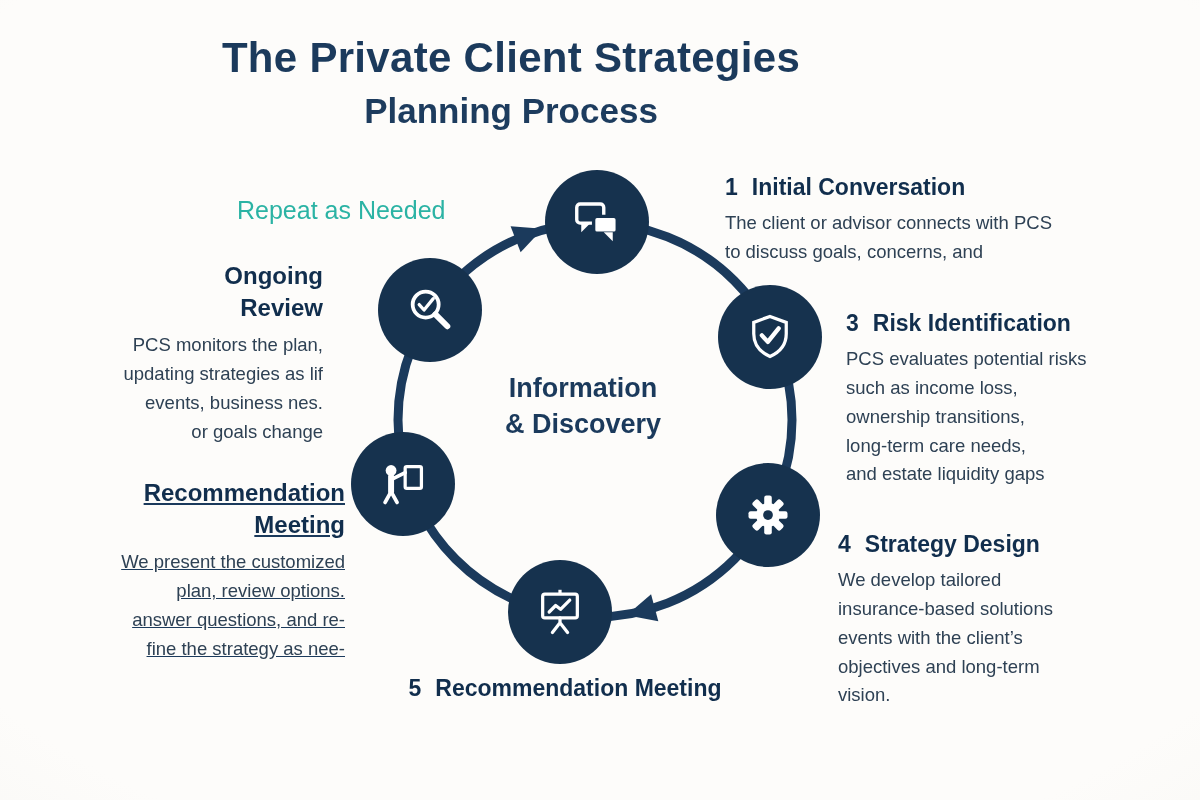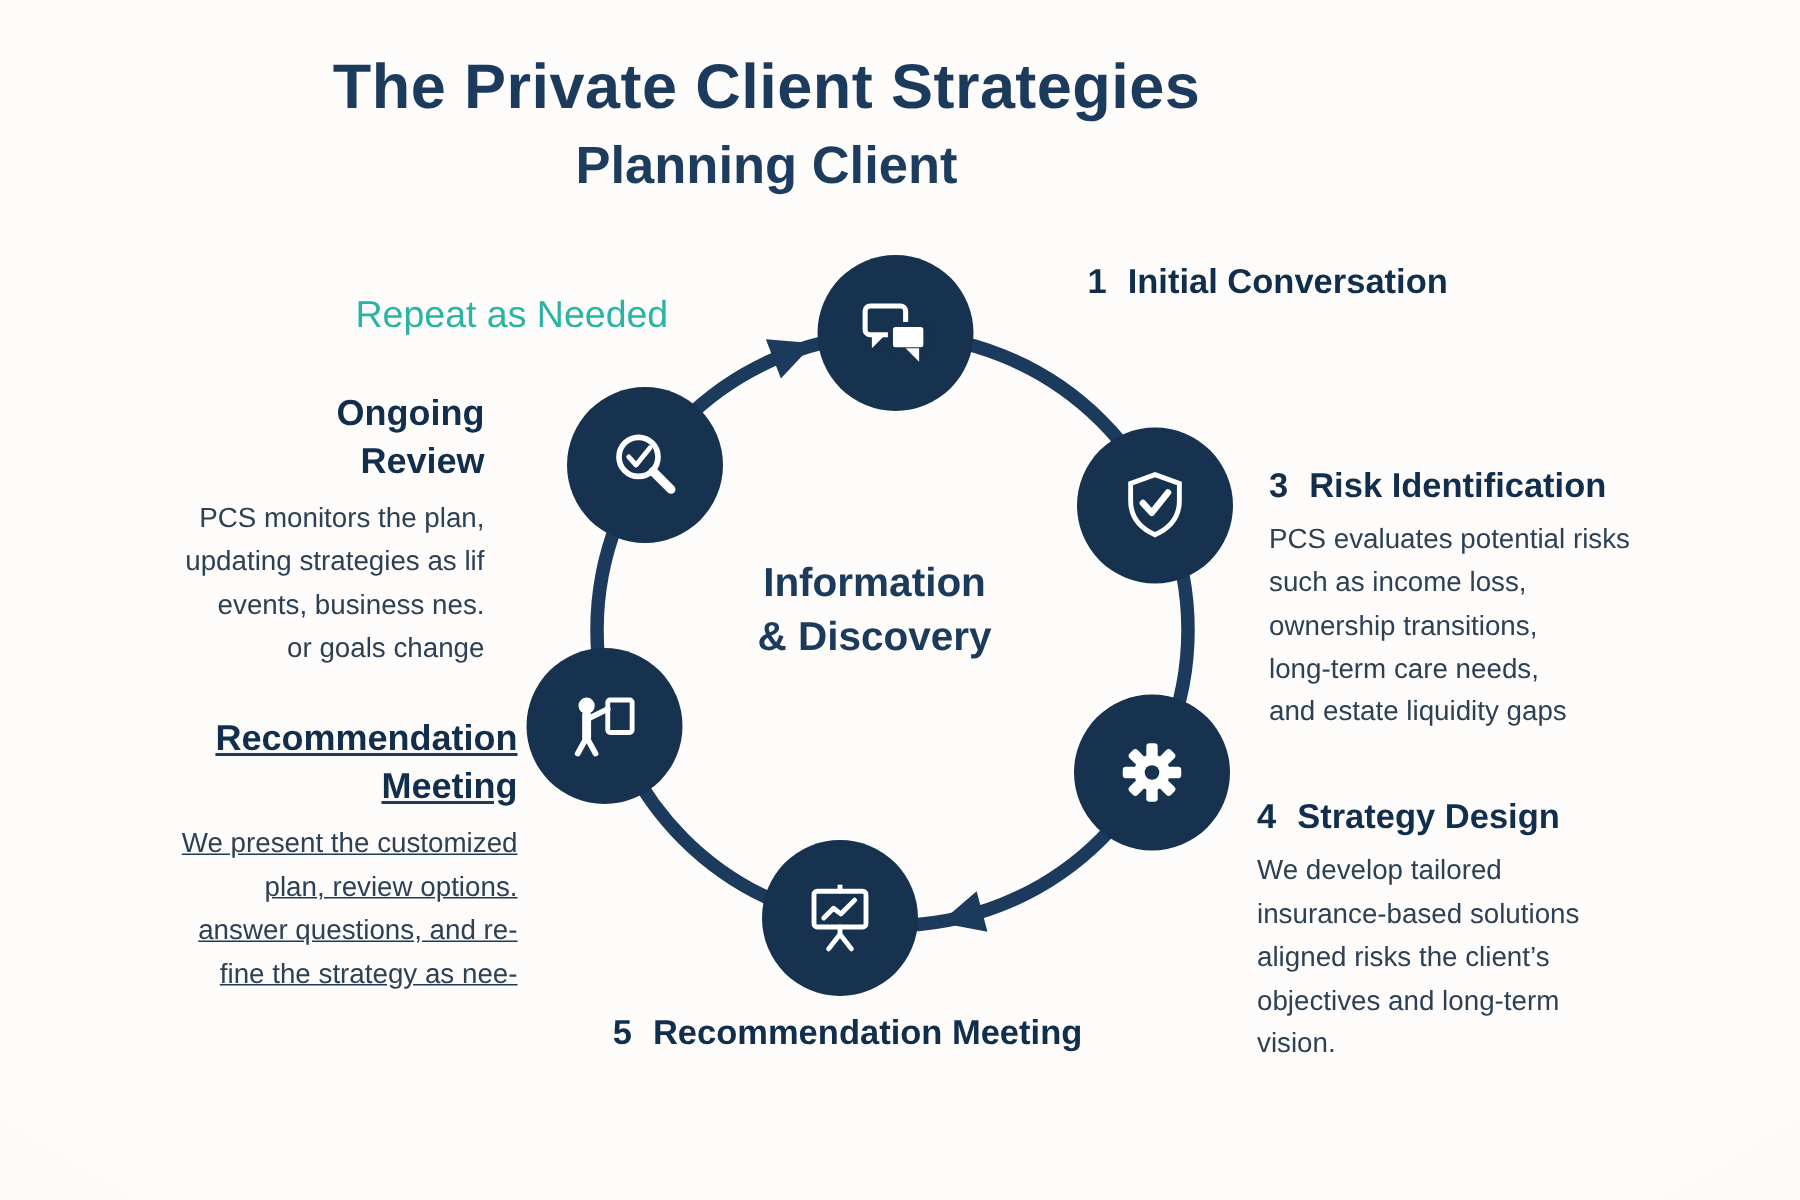--- a/index.html
+++ b/index.html
@@ -40,21 +40,21 @@
   .step.bottom-step { text-align:center; }
   .step.bottom-step .step-title-row { justify-content:center; }
 </style>
 </head>
 <body>
 
 <div class="canvas">
 
   <div class="title-block">
     <div class="title-line1">The Private Client Strategies</div>
-    <div class="title-line2">Planning Client</div>
+    <div class="title-line2">Planning Process</div>
   </div>
 
   <div class="repeat-label">Repeat as Needed</div>
 
   <svg class="ring" width="1200" height="800" viewBox="0 0 1200 800">
     <circle cx="595" cy="420" r="197" fill="none" stroke="#1b3a5c" stroke-width="9"></circle>
     <polygon points="-9,-14 20,0 -9,14" transform="translate(524,236) rotate(-21)" fill="#1b3a5c"></polygon>
     <polygon points="-9,-14 20,0 -9,14" transform="translate(646,610) rotate(165)" fill="#1b3a5c"></polygon>
   </svg>
 
@@ -119,20 +119,22 @@
       <path d="M14 24 l6 -6 4.5 3.5 L33 13" fill="none" stroke="#fff" stroke-width="3" stroke-linecap="round" stroke-linejoin="round"></path>
       <path d="M24 29.5 v4.5 M24 34 l-7 9 M24 34 l7 9" fill="none" stroke="#fff" stroke-width="3" stroke-linecap="round"></path>
     </svg>
   </div>
 
   <div class="step" style="left:725px; top:174px; width:410px;">
     <div class="step-title-row">
       <span>1</span>
       <span class="step-title-text">Initial Conversation</span>
     </div>
+    <div class="step-body">The client or advisor connects with PCS
+to discuss goals, concerns, and</div>
   </div>
 
   <div class="step" style="left:846px; top:310px; width:300px;">
     <div class="step-title-row">
       <span>3</span>
       <span class="step-title-text">Risk Identification</span>
     </div>
     <div class="step-body">PCS evaluates potential risks
 such as income loss,
 ownership transitions,
@@ -140,21 +142,21 @@
 and estate liquidity gaps</div>
   </div>
 
   <div class="step" style="left:838px; top:531px; width:300px;">
     <div class="step-title-row">
       <span>4</span>
       <span class="step-title-text">Strategy Design</span>
     </div>
     <div class="step-body">We develop tailored
 insurance-based solutions
-aligned risks the client’s
+events with the client’s
 objectives and long-term
 vision.</div>
   </div>
 
   <div class="step bottom-step" style="left:330px; top:675px; width:470px;">
     <div class="step-title-row">
       <span>5</span>
       <span class="step-title-text">Recommendation Meeting</span>
     </div>
   </div>

